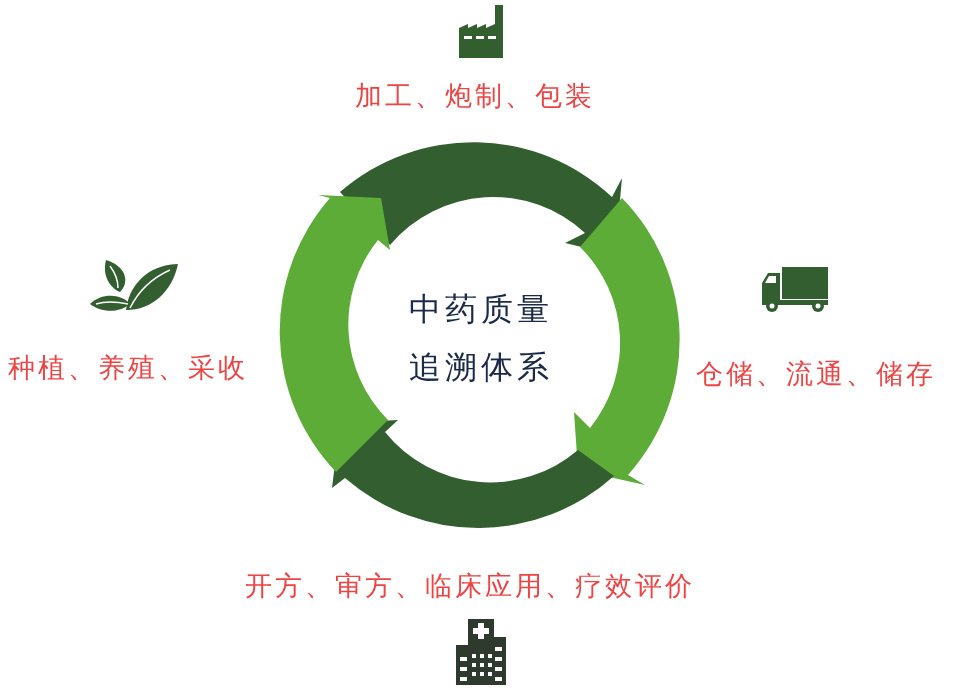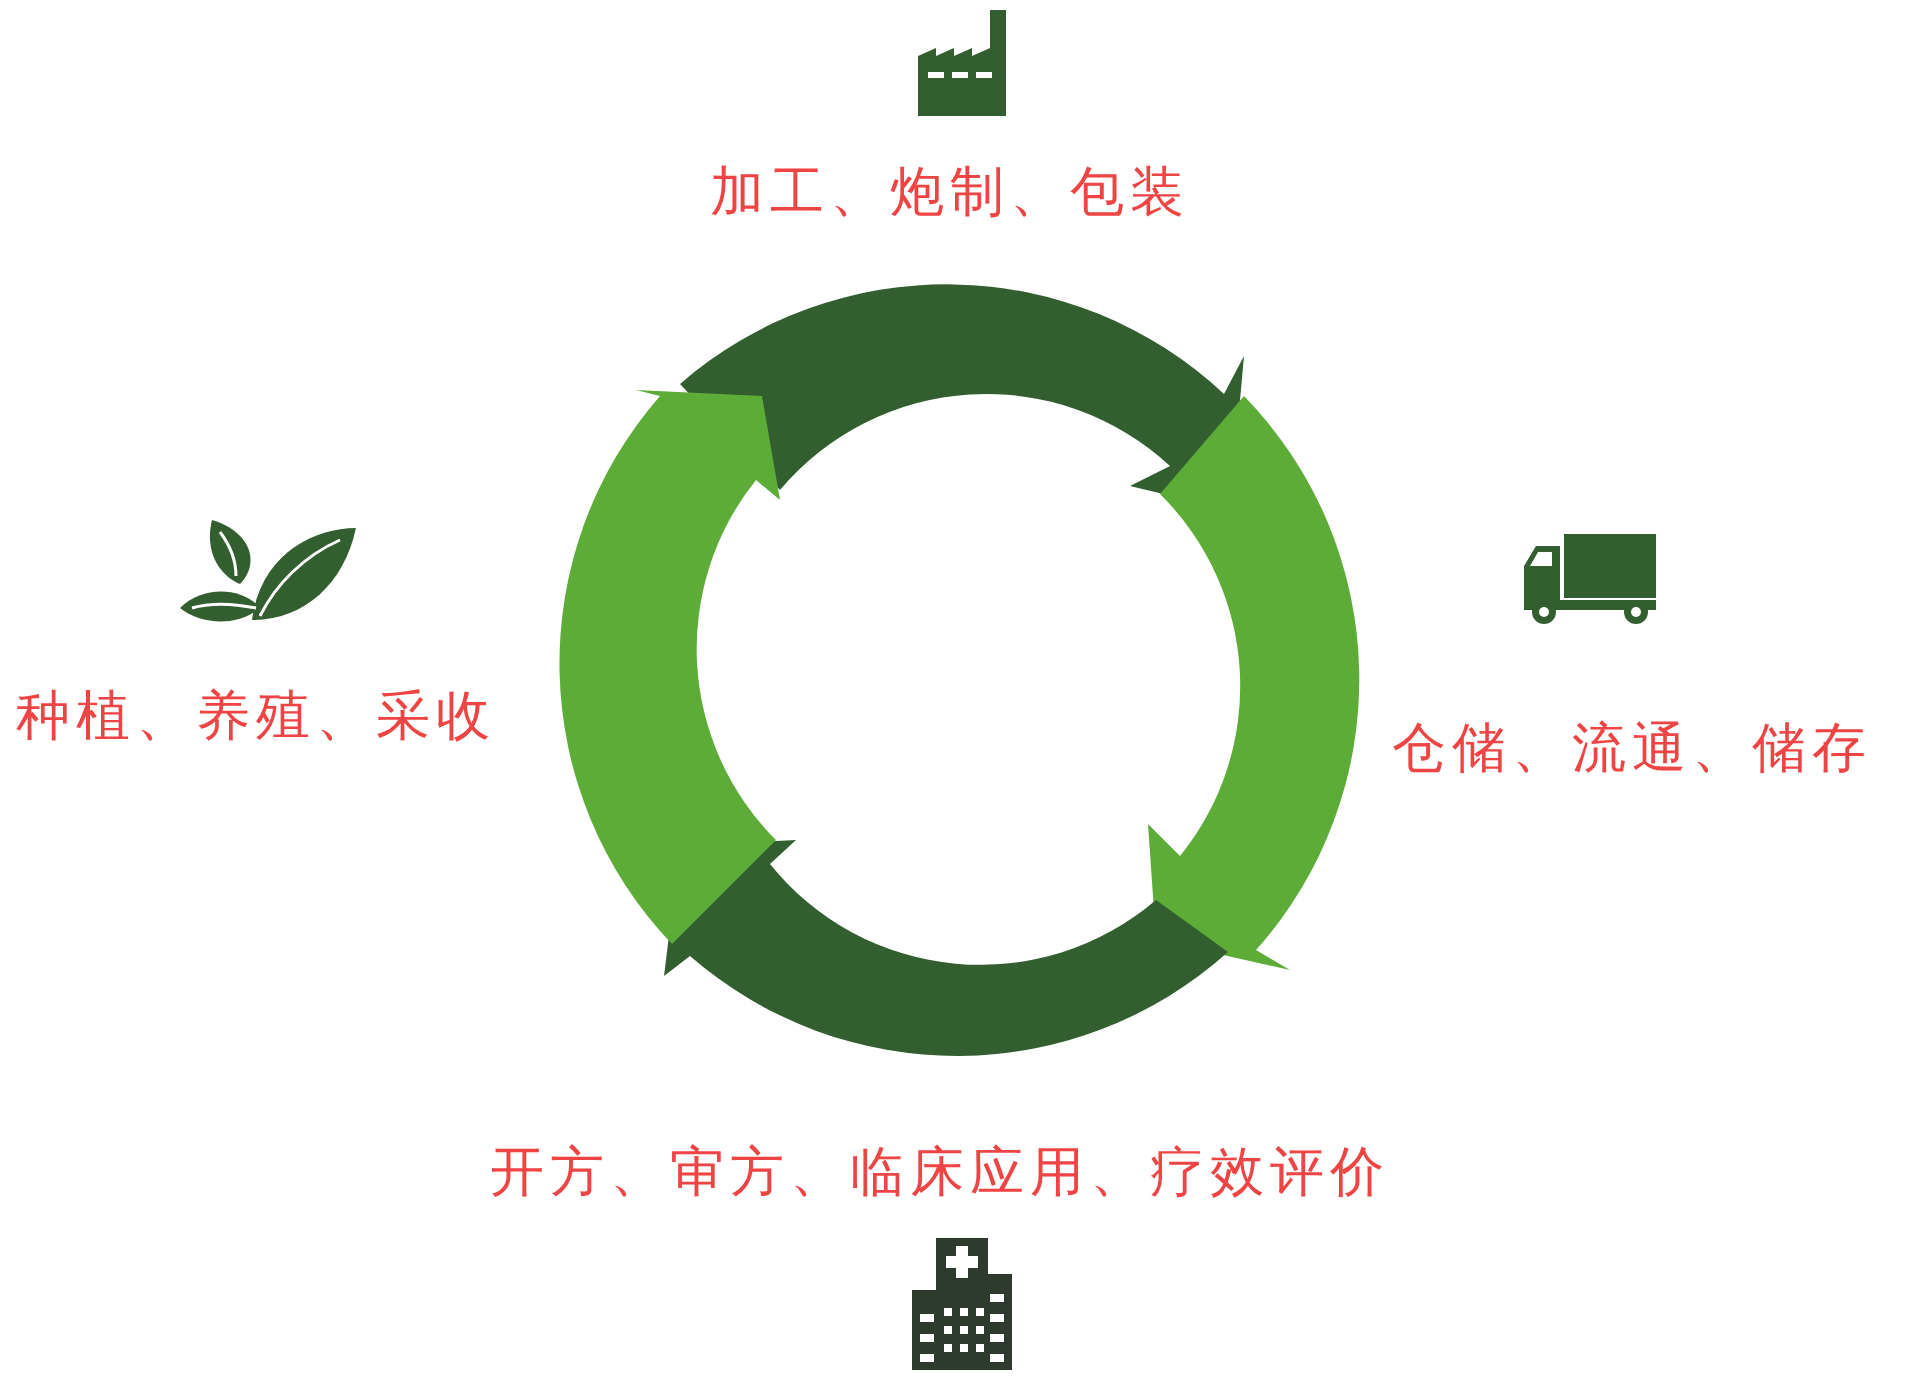--- a/index.html
+++ b/index.html
@@ -19,39 +19,41 @@
   <path fill="#335e30" d="M 340 192 A 203 203 0 0 1 612 197 L 622 178 L 615 255 L 565 243 L 585 233 A 135 135 0 0 0 390 245 Z"></path>
 
   <path fill="#5dac38" d="M 622 198 A 203 203 0 0 1 628 475 L 645 485 L 578 470 L 574 412 L 590 428 A 135 135 0 0 0 580 247 Z"></path>
 
   <path fill="#335e30" d="M 614 476 A 203 203 0 0 1 345 478 L 332 488 L 340 423 L 398 420 L 385 432 A 135 135 0 0 0 578 450 Z"></path>
 
   <path fill="#5dac38" d="M 336 472 A 203 203 0 0 1 330 198 L 318 195 L 381 198 L 390 250 L 378 240 A 135 135 0 0 0 388 420 Z"></path>
 </svg>
 
 <div class="center-text">
+  <div>中药质量</div>
+  <div>追溯体系</div>
 </div>
 
 <svg class="icon" style="left:455px;top:2px" width="55" height="56" viewBox="0 0 55 56">
   <path fill="#335e30" d="M4 56 V26 L13 22 L13 26 L22 22 L22 26 L31 22 L31 26 L40 22 V3 H48 V56 Z"></path>
   <rect x="9" y="34" width="8" height="3" fill="#fff"></rect>
   <rect x="21" y="34" width="8" height="3" fill="#fff"></rect>
   <rect x="33" y="34" width="8" height="3" fill="#fff"></rect>
 </svg>
 <div class="label" style="left:355px;top:78px">加工、炮制、包装</div>
 
 <svg class="icon" style="left:88px;top:258px" width="95" height="60" viewBox="0 0 95 60">
   <path fill="#335e30" d="M18 2 C38 8 42 24 32 34 C22 30 14 18 18 2 Z"></path>
   <path fill="#335e30" d="M38 52 C42 20 68 6 90 6 C84 34 64 52 38 52 Z"></path>
   <path fill="#335e30" d="M2 46 C14 34 34 36 42 46 C30 56 12 54 2 46 Z"></path>
   <path stroke="#fff" stroke-width="1.5" fill="none" d="M22 8 C28 16 30 24 30 30"></path>
   <path stroke="#fff" stroke-width="1.5" fill="none" d="M82 12 C64 20 50 34 42 50"></path>
   <path stroke="#fff" stroke-width="1.5" fill="none" d="M8 46 C18 43 30 44 40 46"></path>
 </svg>
-<div class="label" style="left:8px;top:340px">种植、养殖、采收</div>
+<div class="label" style="left:8px;top:350px">种植、养殖、采收</div>
 
 <svg class="icon" style="left:760px;top:265px" width="72" height="50" viewBox="0 0 72 50">
   <rect x="22" y="2" width="46" height="32" fill="#335e30"></rect>
   <path fill="#335e30" d="M2 40 V18 L8 8 H20 V40 Z"></path>
   <path fill="#fff" d="M5 18 L9 11 H16 V18 Z"></path>
   <rect x="2" y="35" width="66" height="5" fill="#335e30"></rect>
   <circle cx="12" cy="41" r="6" fill="#335e30"></circle>
   <circle cx="12" cy="41" r="2.5" fill="#fff"></circle>
   <circle cx="58" cy="41" r="6" fill="#335e30"></circle>
   <circle cx="58" cy="41" r="2.5" fill="#fff"></circle>

